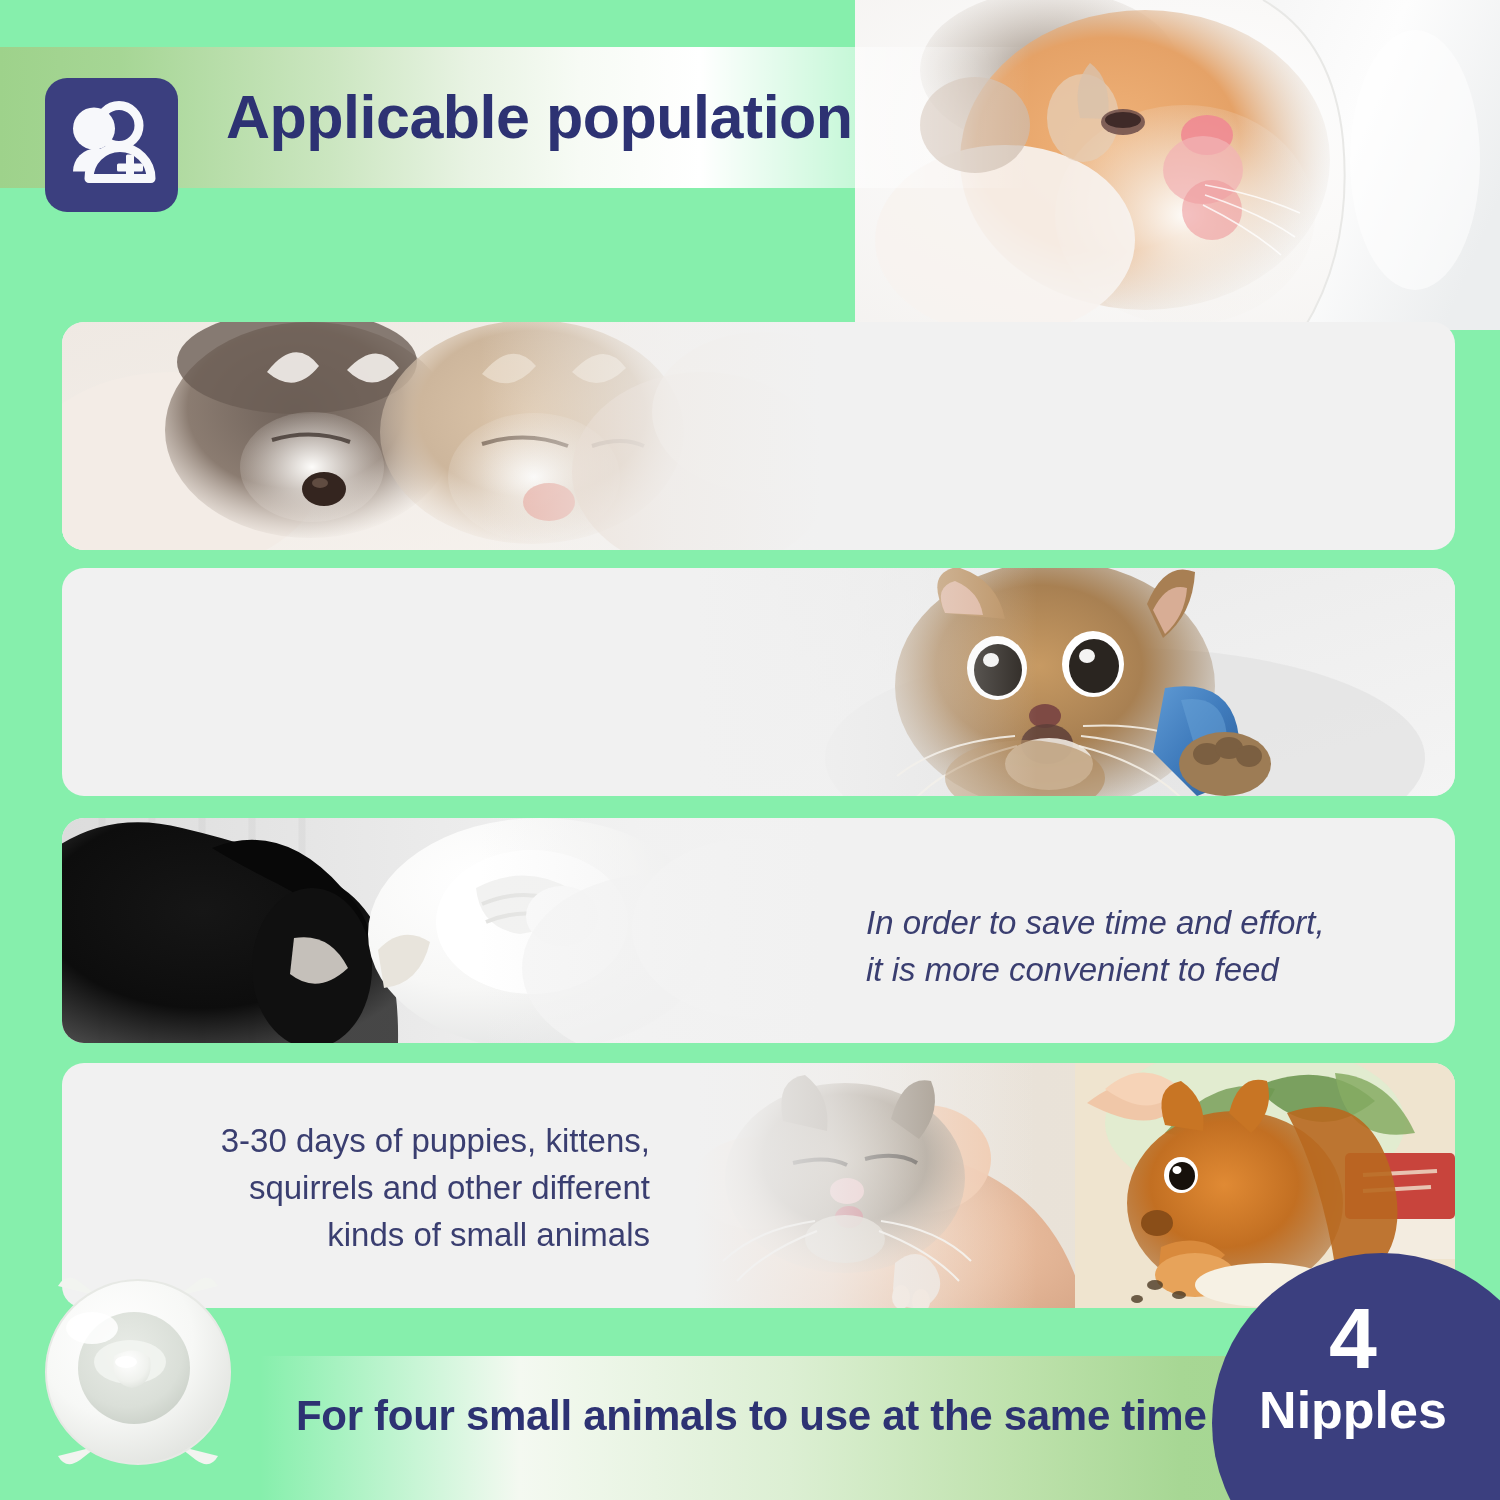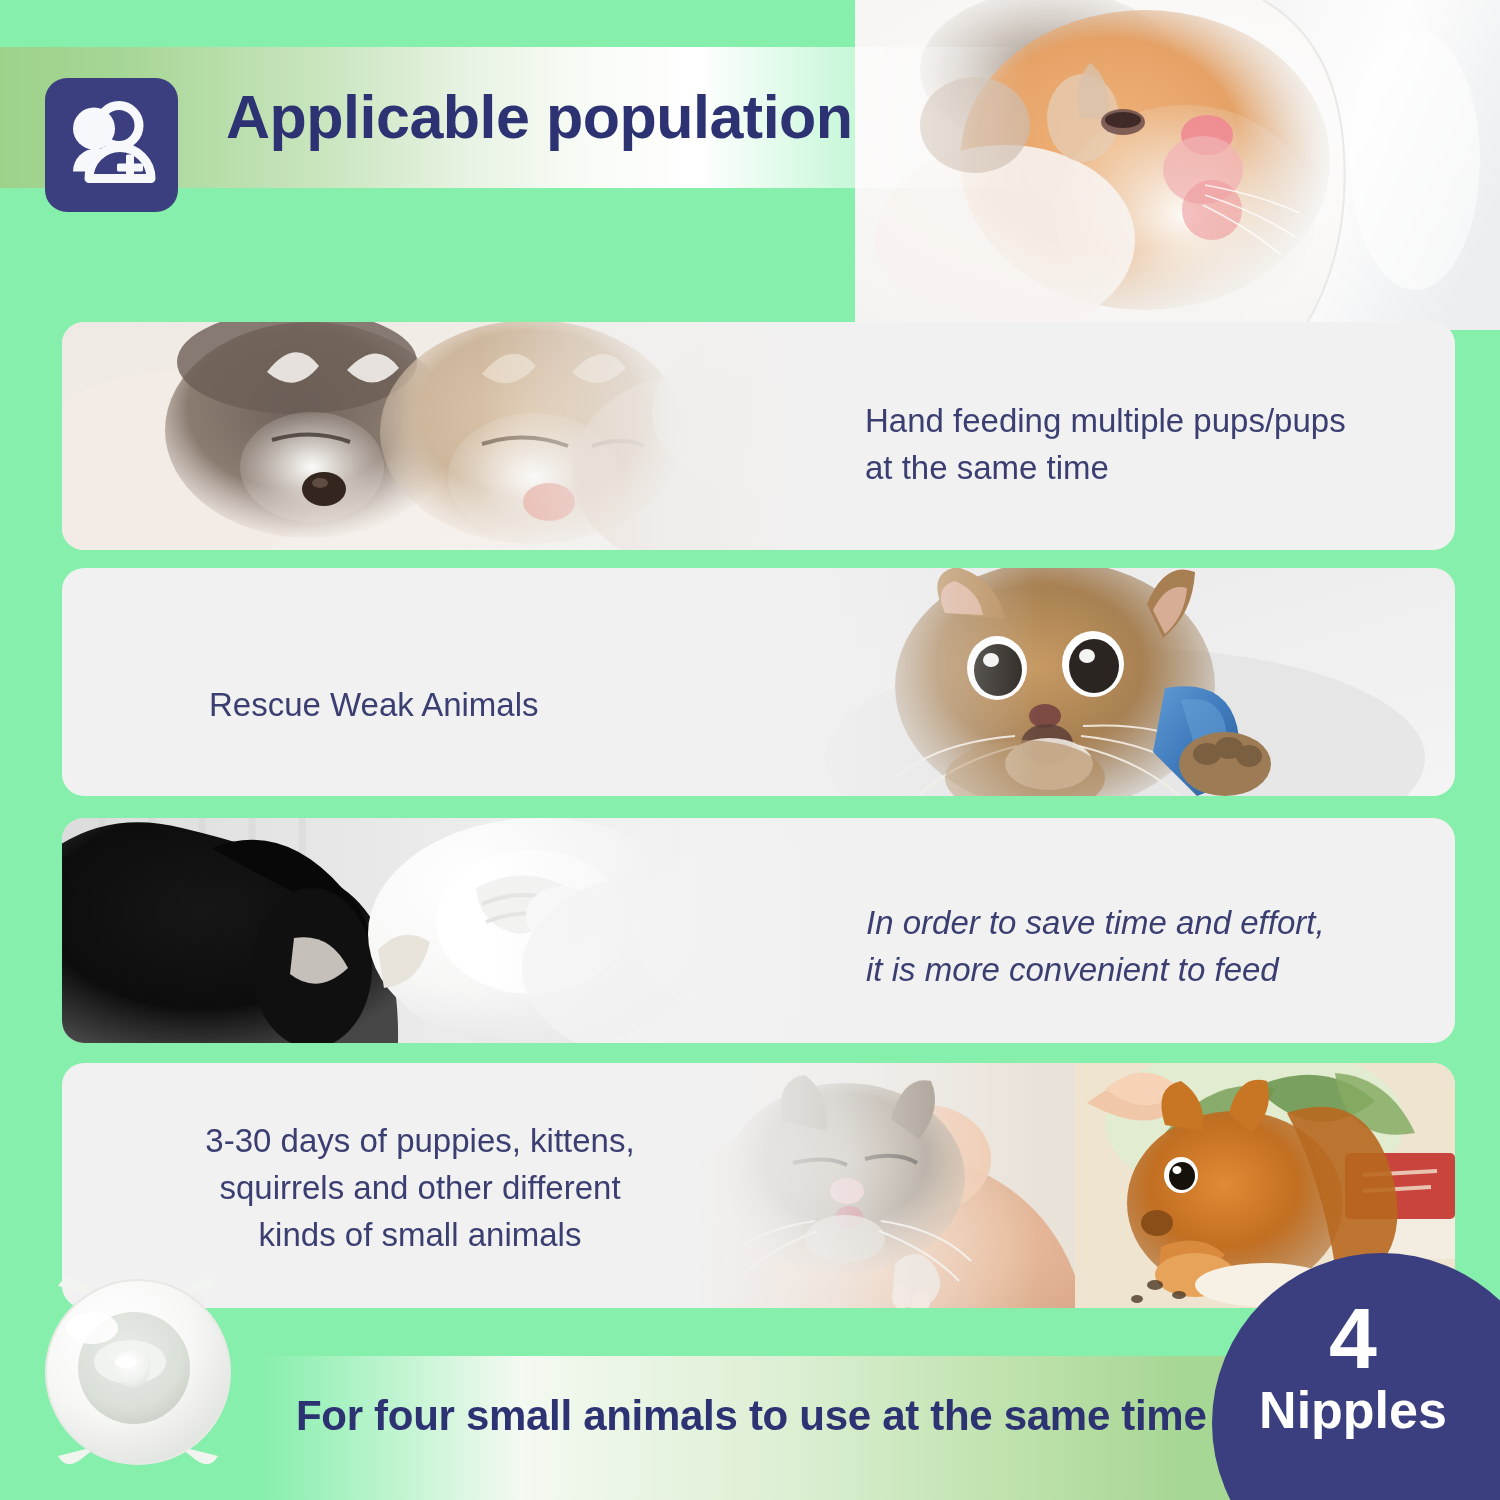--- a/index.html
+++ b/index.html
@@ -119,21 +119,21 @@
     position: absolute;
     color: #3a3e70;
     font-size: 33px;
     line-height: 1.42;
     z-index: 5;
     white-space: pre-line;
   }
   .text-1 { left: 865px; top: 398px;  }
   .text-2 { left: 209px; top: 682px;  }
   .text-3 { left: 866px; top: 900px; font-style: italic;  }
-  .text-4 { left: 190px; top: 1118px; text-align: center; width: 460px; }
+  .text-4 { left: 190px; top: 1118px; text-align: right; width: 460px; }
 
   
   .footer-bar {
     position: absolute;
     left: 0;
     top: 1356px;
     width: 1500px;
     height: 144px;
     background: linear-gradient(to right,
         rgba(255,255,255,0) 0px,
@@ -308,22 +308,20 @@
         <path d="M510 50 q32 -34 54 -4 q-28 28 -54 4 z" fill="#e9dbc9" opacity="0.85"></path>
         <path d="M420 122 q44 -14 86 2" stroke="#5c4a3c" stroke-width="4" fill="none" opacity="0.6"></path>
         <path d="M530 124 q30 -10 52 0" stroke="#5c4a3c" stroke-width="4" fill="none" opacity="0.45"></path>
         <ellipse cx="487" cy="180" rx="26" ry="19" fill="#e8b3a8" opacity="0.9"></ellipse>
         <ellipse cx="640" cy="150" rx="130" ry="100" fill="#e4d2c2" opacity="0.55"></ellipse>
         <ellipse cx="700" cy="90" rx="110" ry="80" fill="#f0e4d8" opacity="0.6"></ellipse>
       </svg>
       <div class="fade-to-right"></div>
     </div>
   </div>
-  <div class="card-text text-1">Hand feeding multiple pups/pups
-at the same time</div>
 
   <div class="card card-2">
     <div class="card-photo photo-right">
       <svg viewBox="0 0 760 228" preserveAspectRatio="none" style="width:100%;height:100%;display:block">
         <defs>
           <linearGradient id="k2bg" x1="0%" y1="0%" x2="100%" y2="100%">
             <stop offset="0%" stop-color="#e9e9e9"></stop>
             <stop offset="100%" stop-color="#f4f4f4"></stop>
           </linearGradient>
           <radialGradient id="k2fur" cx="45%" cy="42%" r="62%">
@@ -364,21 +362,20 @@
         <path d="M486 132 q36 -6 44 24 q8 32 -24 44 z" fill="#6aa3d8" opacity="0.5"></path>
         <ellipse cx="530" cy="196" rx="46" ry="32" fill="#9d7c55"></ellipse>
         <ellipse cx="512" cy="186" rx="14" ry="11" fill="#7b5f41"></ellipse>
         <ellipse cx="534" cy="180" rx="14" ry="11" fill="#7b5f41"></ellipse>
         <ellipse cx="554" cy="188" rx="13" ry="11" fill="#7b5f41"></ellipse>
         <ellipse cx="330" cy="210" rx="80" ry="38" fill="#b08a5d" opacity="0.6"></ellipse>
       </svg>
       <div class="fade-to-left"></div>
     </div>
   </div>
-  <div class="card-text text-2">Rescue Weak Animals</div>
 
   <div class="card card-3">
     <div class="card-photo photo-left">
       <svg viewBox="0 0 760 225" preserveAspectRatio="none" style="width:100%;height:100%;display:block">
         <defs>
           <linearGradient id="c3bg" x1="0%" y1="0%" x2="100%" y2="0%">
             <stop offset="0%" stop-color="#dcdcdc"></stop>
             <stop offset="60%" stop-color="#eeeeee"></stop>
             <stop offset="100%" stop-color="#f6f6f6"></stop>
           </linearGradient>

